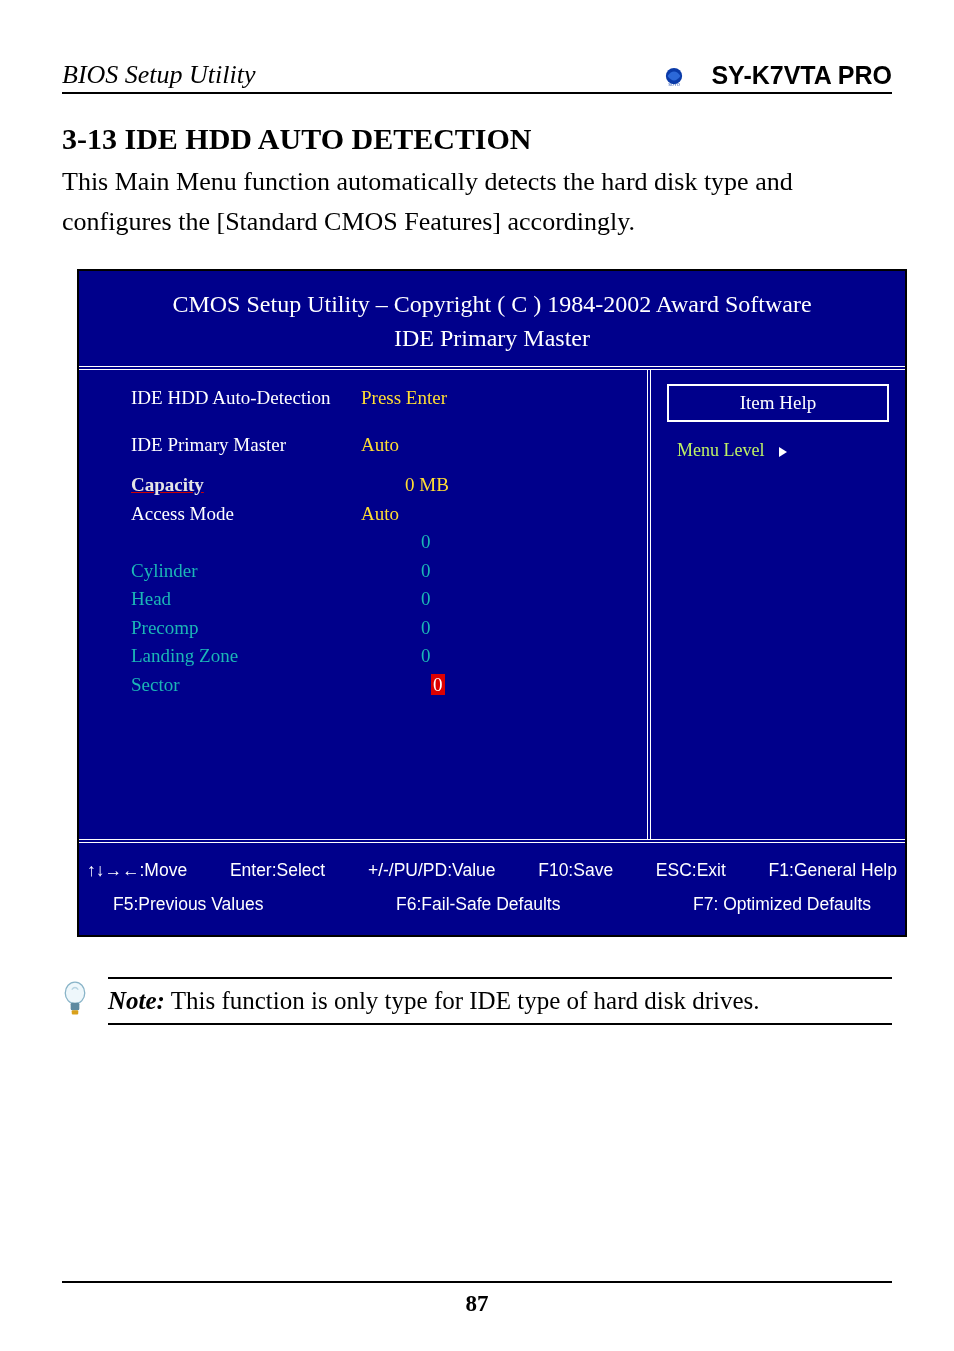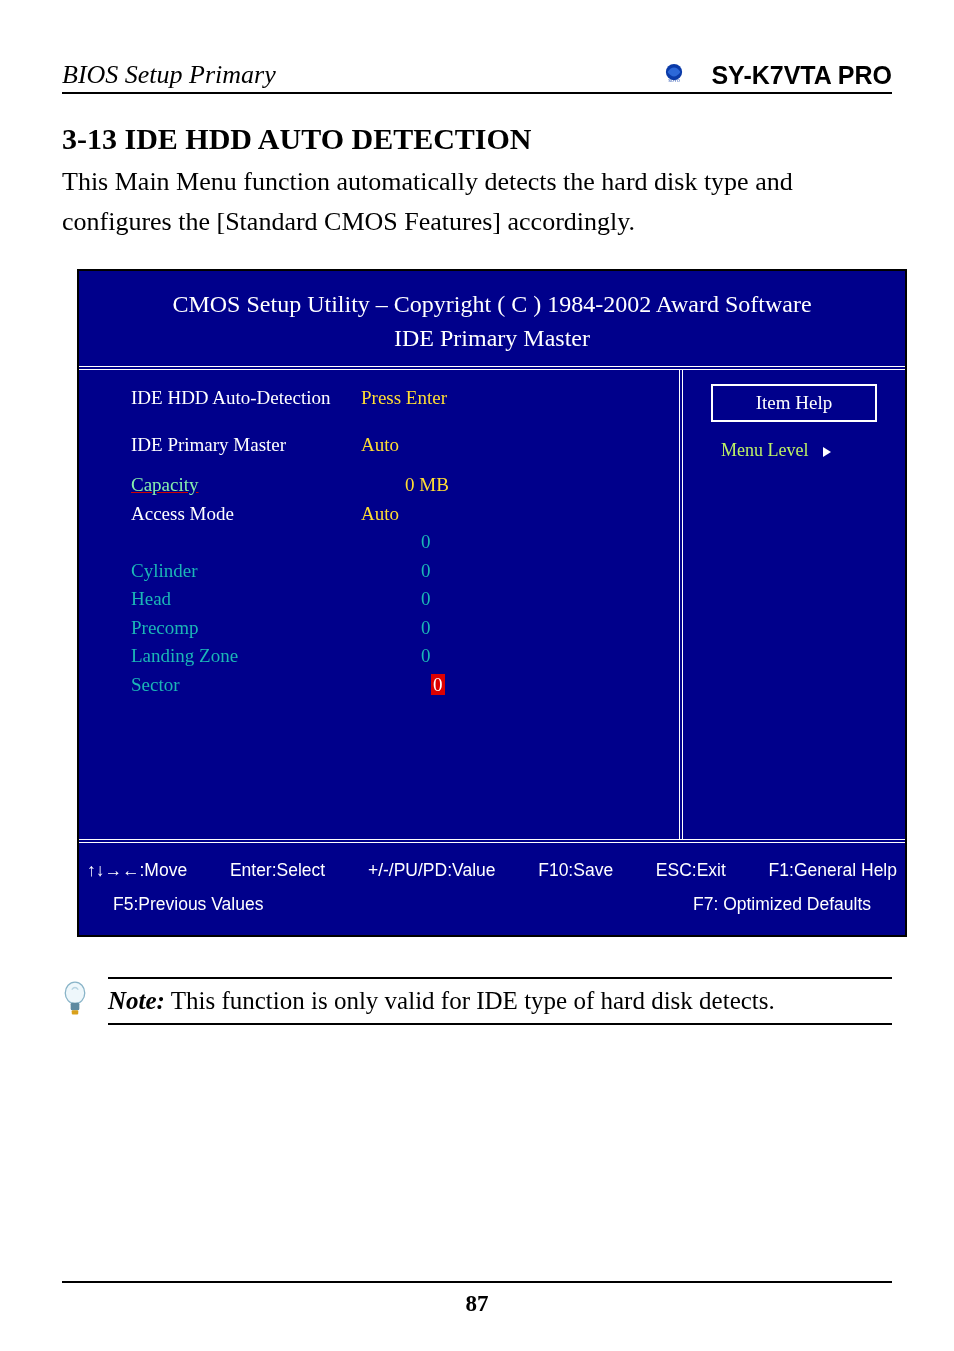--- a/index.html
+++ b/index.html
@@ -19,21 +19,21 @@
     border-bottom: 2px solid #000;
     padding-bottom: 2px;
     margin-bottom: 28px;
   }
   .header-left {
     font-style: italic;
     font-size: 26px;
   }
   .header-right-wrap {
     display: flex;
-    align-items: flex-start;
+    align-items: center;
     gap: 24px;
   }
   .header-logo {
     width: 26px; height: 22px;
   }
   .header-right {
     font-size: 25px;
     font-weight: bold;
     font-family: Arial, Helvetica, sans-serif;
   }
@@ -69,23 +69,23 @@
     border-bottom: 4px double #fff;
   }
   .bios-left {
     flex: 1;
     padding: 14px 10px 140px 52px;
     font-size: 19px;
     line-height: 1.5;
     font-family: "Times New Roman", Times, serif;
   }
   .bios-right {
-    width: 226px;
+    width: 258px;
     border-left: 4px double #fff;
-    padding: 10px 22px;
+    padding: 10px 10px;
     text-align: center;
     font-family: "Times New Roman", Times, serif;
     font-size: 19px;
   }
   .item-help-box {
     border: 2px solid #fff;
     margin: 4px 6px 18px 6px;
     padding: 6px 4px;
   }
   .menu-level {
@@ -103,21 +103,21 @@
     margin-left: 10px;
     vertical-align: middle;
   }
   .row {
     display: flex;
   }
   .row .label { width: 230px; }
   .row .val { width: 150px; }
   .yellow { color: #ffdd33; }
   .teal { color: #1bb6b6; }
-  .red-underline { text-decoration: underline; text-decoration-color: #c00; color: #86efac; }
+  .red-underline { text-decoration: underline; text-decoration-color: #c00; color: #e5e5e5; font-weight: bold; }
   .hl { background: #d00; color:#fff; padding: 0 2px; }
   .bios-footer {
     font-family: Arial, Helvetica, sans-serif;
     font-size: 17.5px;
     color: #fff;
     padding: 10px 6px 14px 6px;
     line-height: 1.95;
     text-align: center;
   }
   .ft1 { display:flex; justify-content:space-between; padding: 0 2px;}
@@ -150,21 +150,21 @@
     text-align: center;
     padding-top: 8px;
     font-size: 23px;
     font-weight: bold;
   }
 </style>
 </head>
 <body>
 
 <div class="header-row">
-  <div class="header-left">BIOS Setup Primary</div>
+  <div class="header-left">BIOS Setup Utility</div>
   <div class="header-right-wrap">
     <svg class="header-logo" viewBox="0 0 32 26">
       <circle cx="16" cy="13" r="10" fill="#0a3aa8"></circle>
       <path d="M8 13 Q16 2 24 13 Q16 24 8 13 Z" fill="#2c68d8"></path>
       <text x="16" y="25" text-anchor="middle" font-size="5" fill="#0a3aa8" font-family="Arial">SOYO</text>
     </svg>
     <div class="header-right">SY-K7VTA PRO</div>
   </div>
 </div>
 
@@ -241,32 +241,33 @@
     <div class="ft1">
       <span>↑↓→←:Move</span>
       <span>Enter:Select</span>
       <span>+/-/PU/PD:Value</span>
       <span>F10:Save</span>
       <span>ESC:Exit</span>
       <span>F1:General Help</span>
     </div>
     <div class="ft2">
       <span>F5:Previous Values</span>
+      <span>F6:Fail-Safe Defaults</span>
       <span>F7: Optimized Defaults</span>
     </div>
   </div>
 </div>
 
 <div class="note-row">
   <svg class="bulb" viewBox="0 0 24 36">
     <ellipse cx="12" cy="11" rx="9" ry="10" fill="#eef7fb" stroke="#89b4c8" stroke-width="1.2"></ellipse>
     <rect x="8" y="20" width="8" height="7" rx="1.5" fill="#5e8aa0"></rect>
     <rect x="9" y="27" width="6" height="4" rx="1" fill="#d9a01a"></rect>
     <path d="M9 8 Q12 4 15 8" stroke="#b6d3e1" stroke-width="1.2" fill="none"></path>
   </svg>
   <div class="note-text-wrap">
-    <span class="note-label">Note:</span><span> This function is only valid for IDE type of hard disk detects.</span>
+    <span class="note-label">Note:</span><span> This function is only type for IDE type of hard disk drives.</span>
   </div>
 </div>
 
 <div class="page-footer">
   <span>87</span>
 </div>
 
 </body></html>

